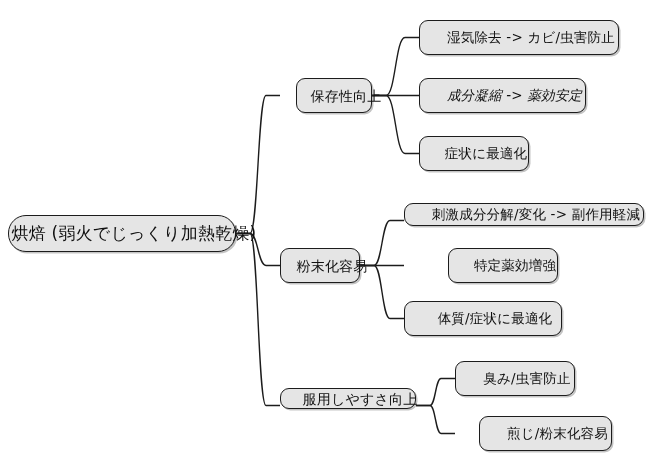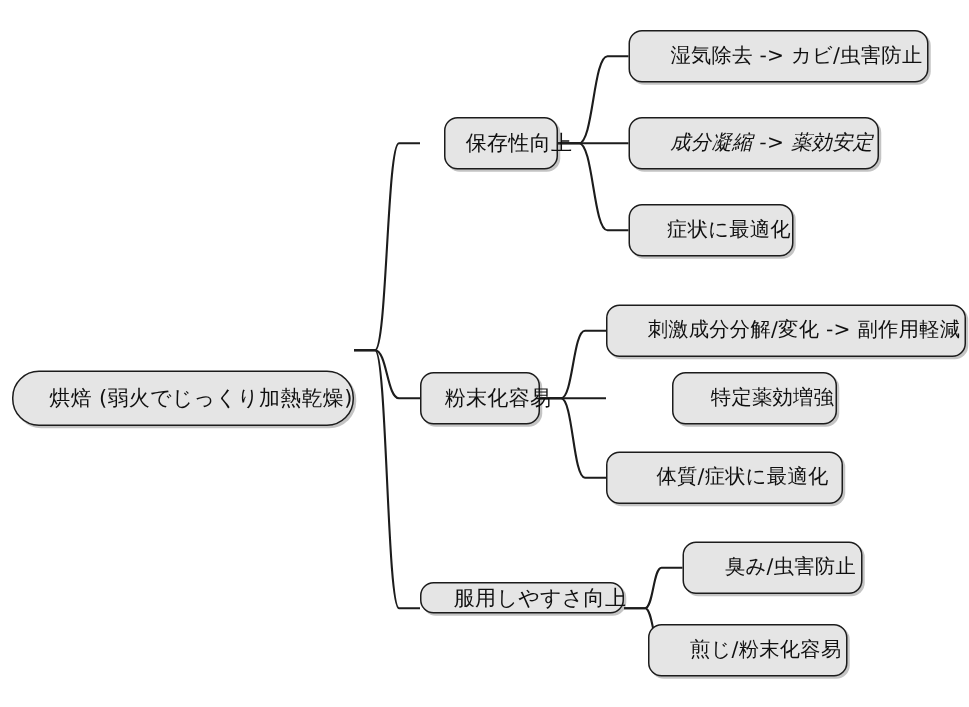--- a/index.html
+++ b/index.html
@@ -45,22 +45,21 @@
     justify-content: center;
     color: #101010;
     white-space: nowrap;
     box-shadow: 1.5px 1.5px 0 rgba(60,60,60,0.30);
     line-height: 1;
     letter-spacing: 0.2px;
     padding-left: 24px;
   }
   .node.root {
     border-radius: 18px;
-    font-size: 14px;
-    margin-top: 32px;
+    font-size: 17px;
   }
   .node.branch {
     font-size: 14px;
   }
   .node.leaf {
     font-size: 13.5px;
   }
 </style>
 </head>
 <body>
@@ -79,20 +78,20 @@
       <path d="M 416 405.5 L 430 405.5 C 435.5 405.5, 435.5 378.5, 441 378.5 L 455 378.5"></path>
       <path d="M 416 405.5 L 430 405.5 C 435.5 405.5, 435.5 433.5, 441 433.5 L 455 433.5"></path>
     </svg>
   <div id="node-layer">
       <div class="node root" style="left: 8px; top: 215px; width: 228px; height: 37px;">烘焙 (弱火でじっくり加熱乾燥)</div>
       <div class="node branch" style="left: 296px; top: 78px; width: 76px; height: 35px;">保存性向上</div>
       <div class="node leaf" style="left: 419px; top: 20px; width: 200px; height: 35px;">湿気除去 -&gt; カビ/虫害防止</div>
       <div class="node leaf" style="left: 419px; top: 78px; width: 167px; height: 35px; font-style: italic;">成分凝縮 -&gt; 薬効安定</div>
       <div class="node leaf" style="left: 419px; top: 136px; width: 110px; height: 35px;">症状に最適化</div>
       <div class="node branch" style="left: 280px; top: 248px; width: 80px; height: 35px;">粉末化容易</div>
-      <div class="node leaf" style="left: 404px; top: 203px; width: 240px; height: 35px;">刺激成分分解/変化 -&gt; 副作用軽減</div>
+      <div class="node leaf" style="left: 404px; top: 203px; width: 240px; height: 23px;">刺激成分分解/変化 -&gt; 副作用軽減</div>
       <div class="node leaf" style="left: 404px; top: 248px; width: 110px; height: 35px; margin-left: 44px;">特定薬効増強</div>
       <div class="node leaf" style="left: 404px; top: 301px; width: 158px; height: 35px;">体質/症状に最適化</div>
       <div class="node branch" style="left: 280px; top: 388px; width: 136px; height: 21px;">服用しやすさ向上</div>
       <div class="node leaf" style="left: 455px; top: 361px; width: 120px; height: 35px;">臭み/虫害防止</div>
-      <div class="node leaf" style="left: 432px; top: 416px; width: 133px; height: 35px;">煎じ/粉末化容易</div>
+      <div class="node leaf" style="left: 479px; top: 416px; width: 133px; height: 35px;">煎じ/粉末化容易</div>
     </div>
 </div>
 
 </body></html>

